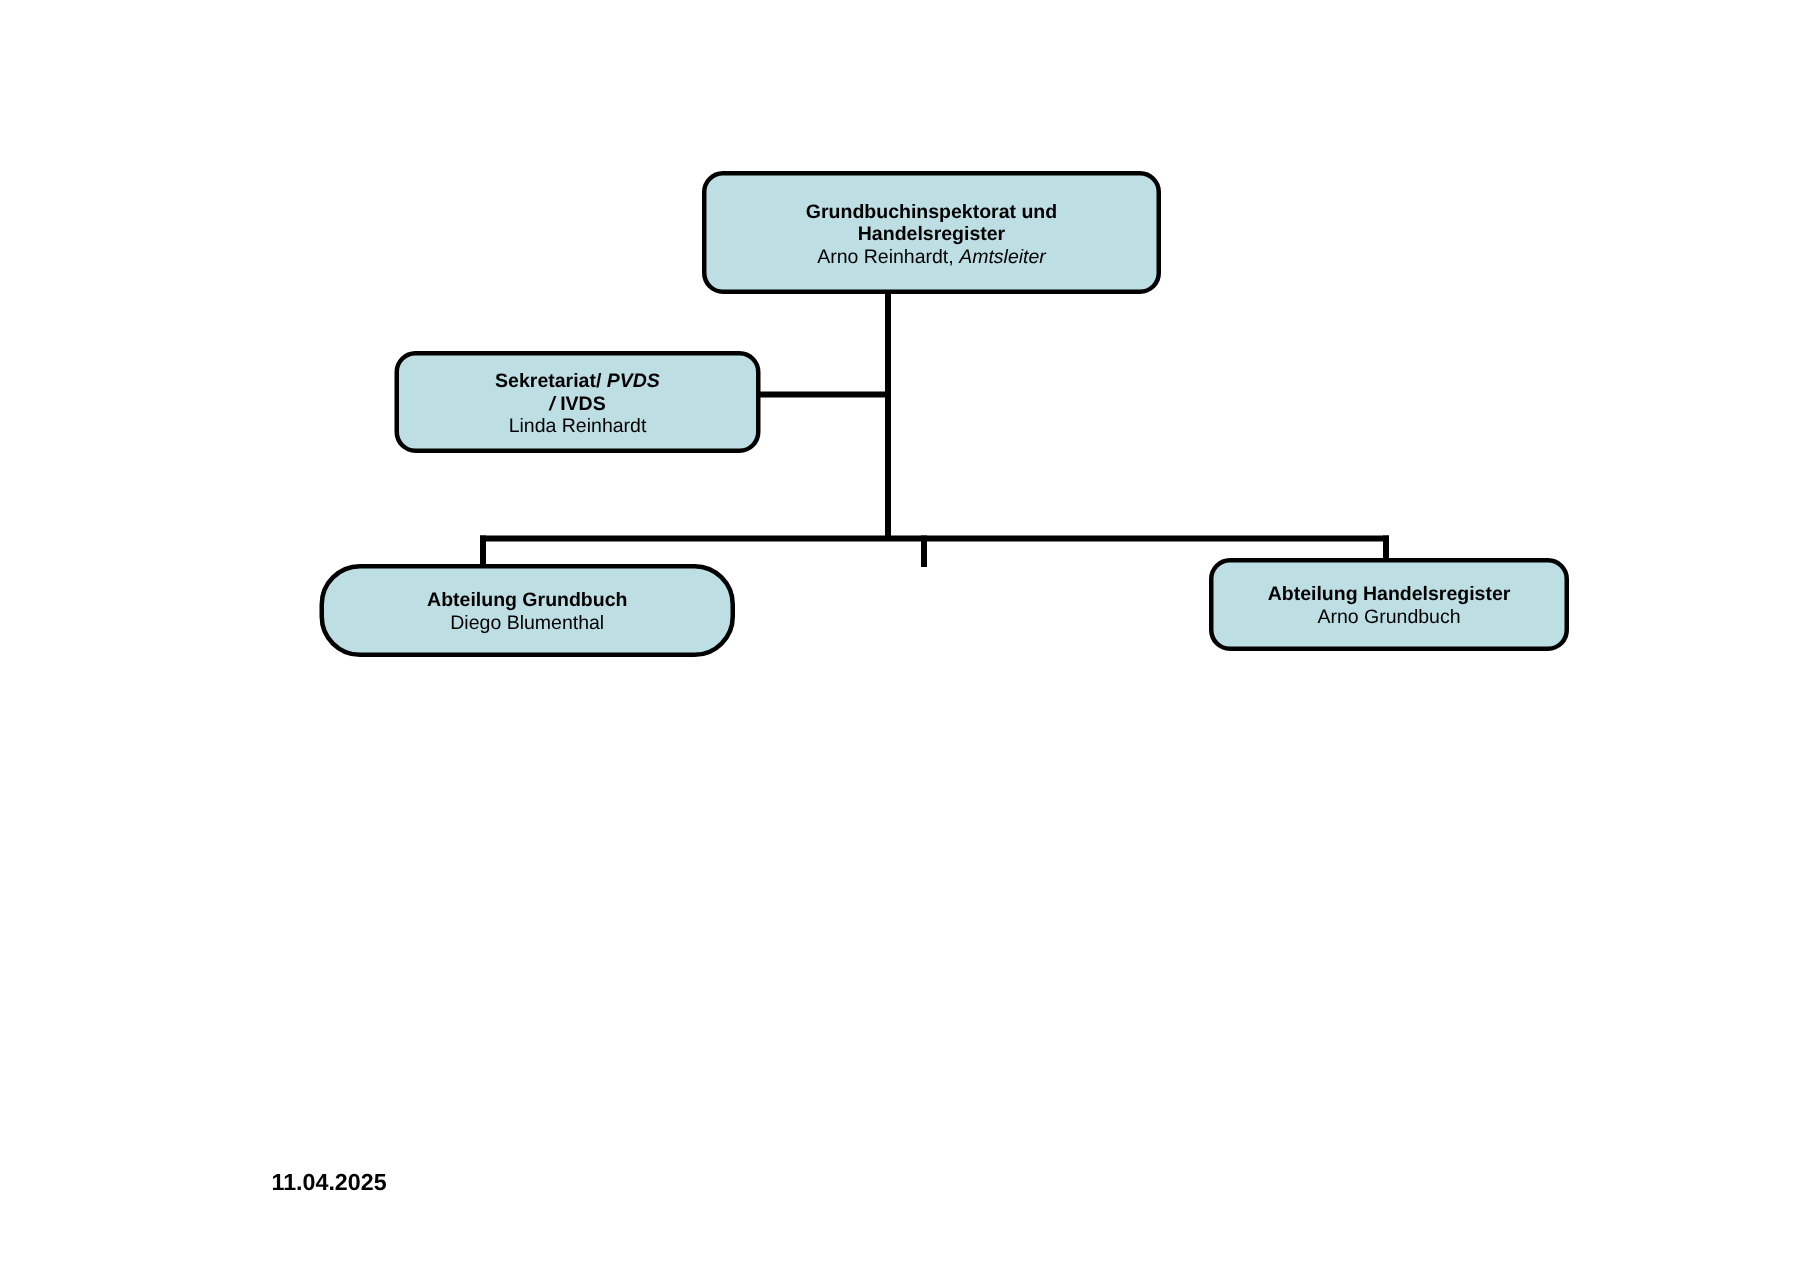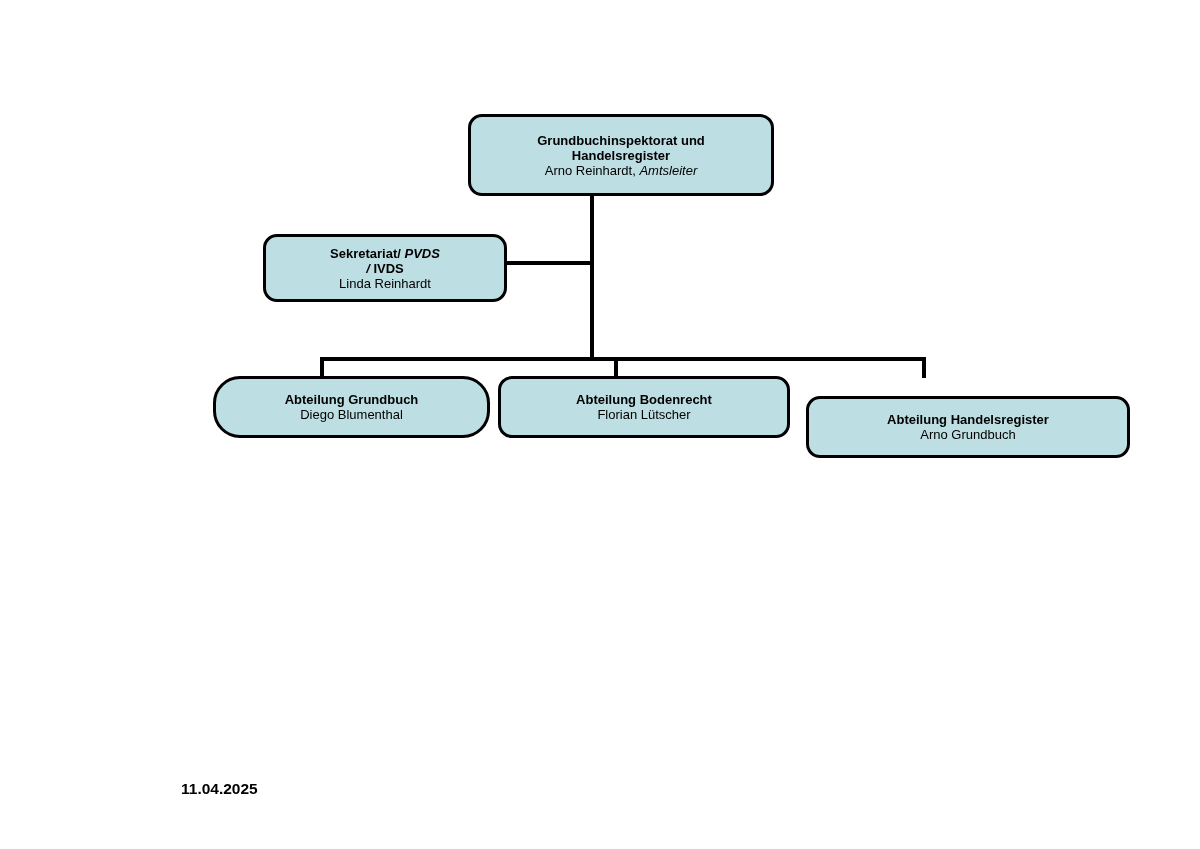--- a/index.html
+++ b/index.html
@@ -42,21 +42,21 @@
     font-size: 13px;
     margin-left: 28px;
   }
   .node .line { line-height: 15px; white-space: nowrap; }
   .bold { font-weight: bold; }
   .it   { font-style: italic; text-align: center; }
   .n-root { left: 440px; top: 114px; width: 306px; height: 82px; }
   .n-sek  { left: 235px; top: 234px; width: 244px; height: 68px; }
   .n-d1   { left: 185px; top: 376px; width: 277px; height: 62px; border-radius: 27px; }
   .n-d2   { left: 470px; top: 376px; width: 292px; height: 62px; }
-  .n-d3   { left: 778px; top: 396px; width: 324px; height: 62px; text-align: center; }
+  .n-d3   { left: 778px; top: 372px; width: 240px; height: 62px; text-align: center; }
   .date-label {
     position: absolute;
     left: 181px;
     top: 780px;
     font-size: 15.5px;
     font-weight: bold;
     white-space: nowrap;
   }
 </style>
 </head>
@@ -90,24 +90,20 @@
       <span>IVDS</span>
     </div>
     <div class="line">Linda Reinhardt</div>
   </div>
 
   <div class="node n-d1">
     <div class="line bold">Abteilung Grundbuch</div>
     <div class="line">Diego Blumenthal</div>
   </div>
 
-  <div class="node n-d2">
-    <div class="line bold">Abteilung Bodenrecht</div>
-    <div class="line">Florian Lütscher</div>
-  </div>
 
   <div class="node n-d3">
     <div class="line bold">Abteilung Handelsregister</div>
     <div class="line">Arno Grundbuch</div>
   </div>
 
   <div class="date-label">11.04.2025</div>
 
 </div>
 

